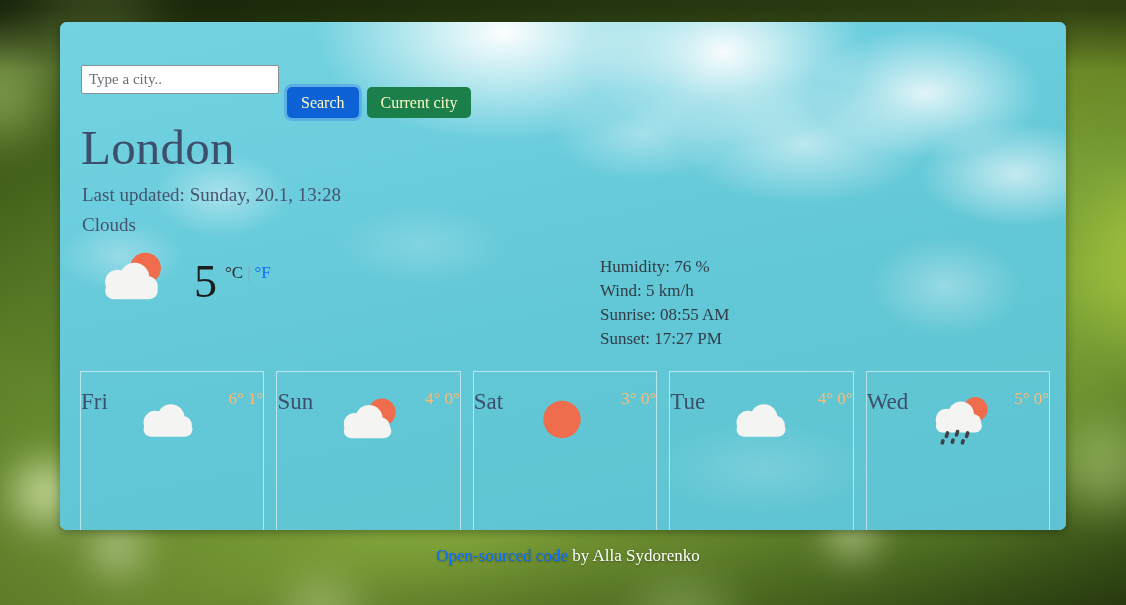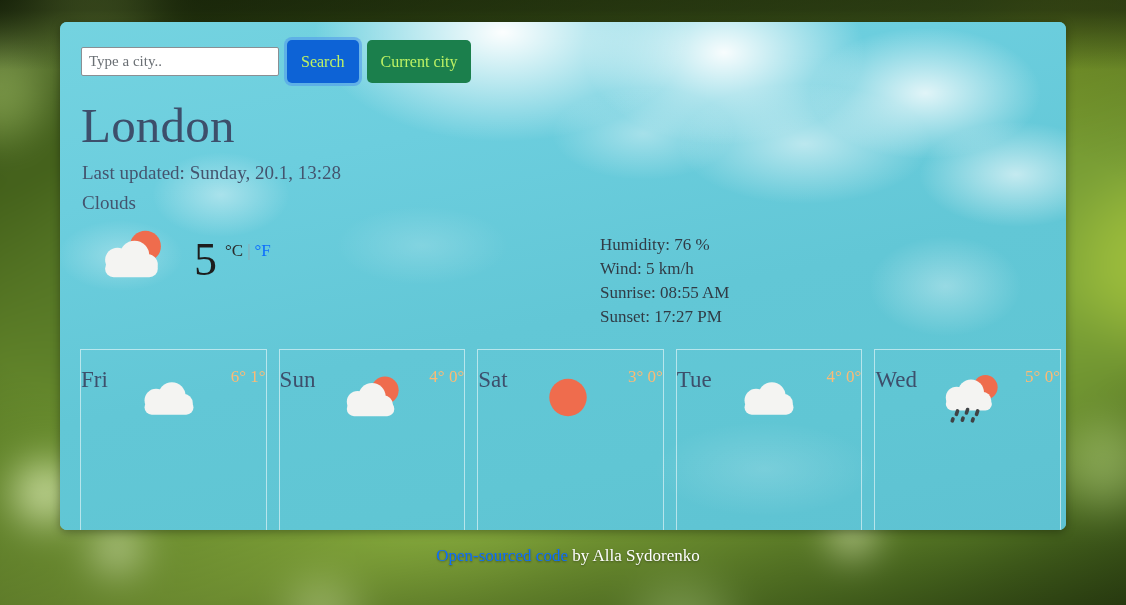--- a/index.html
+++ b/index.html
@@ -70,21 +70,21 @@
       radial-gradient(ellipse 10% 13% at 88% 52%, rgba(255,255,255,0.34) 0%, rgba(255,255,255,0) 76%),
       radial-gradient(ellipse 9% 11% at 16% 34%, rgba(255,255,255,0.42) 0%, rgba(255,255,255,0) 76%),
       radial-gradient(ellipse 8% 9% at 6% 46%, rgba(255,255,255,0.30) 0%, rgba(255,255,255,0) 78%),
       radial-gradient(ellipse 11% 10% at 36% 44%, rgba(255,255,255,0.18) 0%, rgba(255,255,255,0) 78%),
       radial-gradient(ellipse 14% 12% at 70% 88%, rgba(255,255,255,0.16) 0%, rgba(255,255,255,0) 78%),
       linear-gradient(168deg, #74d3e0 0%, #6ccede 26%, #62c7d6 56%, #60c6d4 78%, #5ec2d2 100%);
   }
   #panel-content {
     position: absolute;
     inset: 0;
-    padding: 18px 5px 0 20px;
+    padding: 18px 16px 0 20px;
     box-sizing: border-box;
     color: #3d4f6b;
   }
 
   
   .search-row {
     display: flex;
     align-items: center;
     gap: 8px;
     margin-left: 1px;
@@ -97,39 +97,40 @@
     font-size: 15px;
     color: #212529;
     padding: 2px 7px;
     background: #ffffff;
     border: 1px solid #8a8f94;
     border-radius: 2px;
     outline: none;
   }
   #search-input::placeholder { color: #6a6f74; opacity: 1; }
   .btn {
-    height: 43px;
+    height: 31px;
     font-family: "Liberation Serif", serif;
     font-size: 16px;
-    color: #bef264;
+    color: #fef9c3;
     border: none;
     border-radius: 5px;
     padding: 0 14px;
     cursor: pointer;
     white-space: nowrap;
+    margin-top: 47px;
   }
   #search-button {
     background: #0d63d6;
     box-shadow: 0 0 0 3px rgba(79,150,235,0.55);
   }
   #current-city-button { background: #1b7f4c; }
 
   
   #city-name {
-    margin: 17px 0 0 1px;
+    margin: 4px 0 0 1px;
     font-size: 49px;
     font-weight: normal;
     line-height: 1.08;
     color: #3d4f6b;
     letter-spacing: .2px;
   }
   #last-updated {
     margin: 9px 0 0 2px;
     font-size: 19px;
     color: #44546e;

